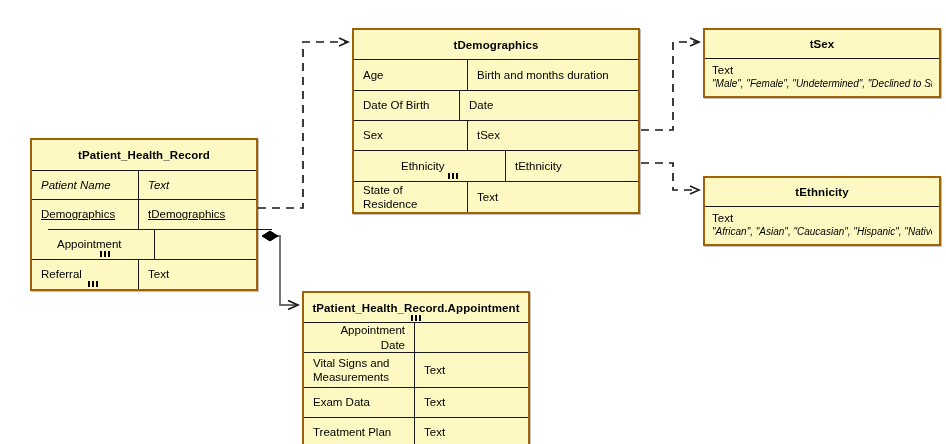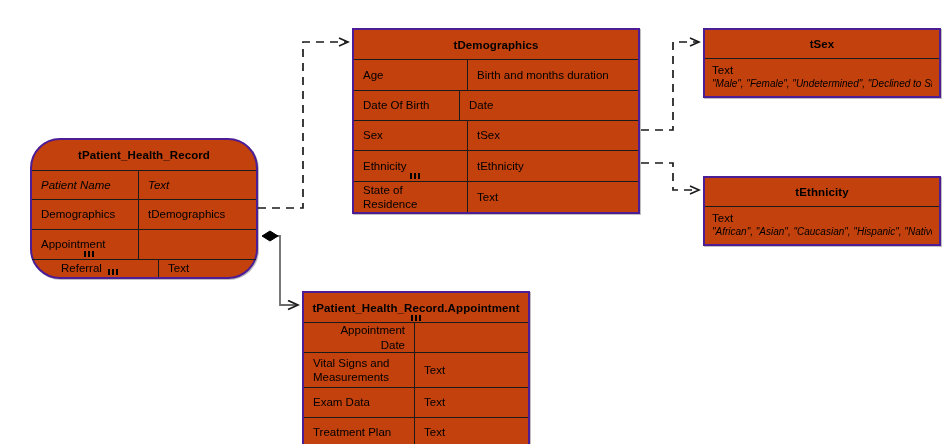--- a/index.html
+++ b/index.html
@@ -25,22 +25,22 @@
     top: 0;
     width: 946px;
     height: 444px;
     pointer-events: none;
   }
 
   
   .entity {
     position: absolute;
     box-sizing: border-box;
-    background: #c2410c;
-    border: 2px solid #4c1d95;
+    background: #fef9c3;
+    border: 2px solid #a16207;
     box-shadow: 1px 1px 0 rgba(0,0,0,0.25);
     z-index: 3;
   }
   .ent-title {
     box-sizing: border-box;
     width: 100%;
     text-align: center;
     font-size: 11.5px;
     font-weight: bold;
     color: #000000;
@@ -143,39 +143,39 @@
     <g>
       <path d="M641,163 L673,163 L673,190 L699,190" fill="none" stroke="#1a1a1a" stroke-width="1.7" stroke-dasharray="8,6" marker-end="url(#arrowOpen)"></path>
     </g>
 
     <g>
       <path d="M272,236 L280,236 L280,305 L298,305" fill="none" stroke="#6b6b6b" stroke-width="1.8" marker-end="url(#arrowOpenGray)"></path>
       <polygon points="262,236 270,231 278,236 270,241" fill="#000000" stroke="#000000" stroke-width="1"></polygon>
     </g>
   </svg>
 
-  <div class="entity" style="left:30px; top:138px; width:228px;border-radius:30px;">
+  <div class="entity" style="left:30px; top:138px; width:228px;">
     <div class="ent-title" style="height:30px;">tPatient_Health_Record</div>
 
     <div class="ent-row" style="height:29px;font-style:italic;">
       <div class="cell-name" style="width:107px;">Patient Name</div>
       <div class="cell-type">Text</div>
     </div>
 
-    <div class="ent-row" style="height:30px;">
+    <div class="ent-row" style="height:30px;text-decoration:underline;">
       <div class="cell-name" style="width:107px;">Demographics</div>
       <div class="cell-type">tDemographics</div>
     </div>
 
-    <div class="ent-row" style="height:30px;">
+    <div class="ent-row" style="height:30px;margin-left:16px;">
       <div class="cell-name" style="width:107px;">Appointment<span class="multi-mark mark-inrow" style="left:52px;"></span></div>
       <div class="cell-type"></div>
     </div>
 
-    <div class="ent-row" style="height:18px;padding-left:20px;">
+    <div class="ent-row" style="height:30px;">
       <div class="cell-name" style="width:107px;">Referral<span class="multi-mark mark-inrow" style="left:56px;"></span></div>
       <div class="cell-type">Text</div>
     </div>
   </div>
 
   <div class="entity" style="left:352px; top:28px; width:288px;">
     <div class="ent-title" style="height:29px;">tDemographics</div>
 
     <div class="ent-row" style="height:31px;text-align:right;">
       <div class="cell-name" style="width:114px;">Age</div>
@@ -185,21 +185,21 @@
     <div class="ent-row" style="height:30px;">
       <div class="cell-name" style="width:106px;">Date Of Birth</div>
       <div class="cell-type">Date</div>
     </div>
 
     <div class="ent-row" style="height:30px;">
       <div class="cell-name" style="width:114px;">Sex</div>
       <div class="cell-type">tSex</div>
     </div>
 
-    <div class="ent-row" style="height:31px;">
+    <div class="ent-row" style="height:31px;padding-left:38px;">
       <div class="cell-name" style="width:114px;">Ethnicity<span class="multi-mark mark-inrow" style="left:56px;"></span></div>
       <div class="cell-type">tEthnicity</div>
     </div>
 
     <div class="ent-row" style="height:31px;">
       <div class="cell-name" style="width:114px;">State of Residence</div>
       <div class="cell-type">Text</div>
     </div>
   </div>
 

